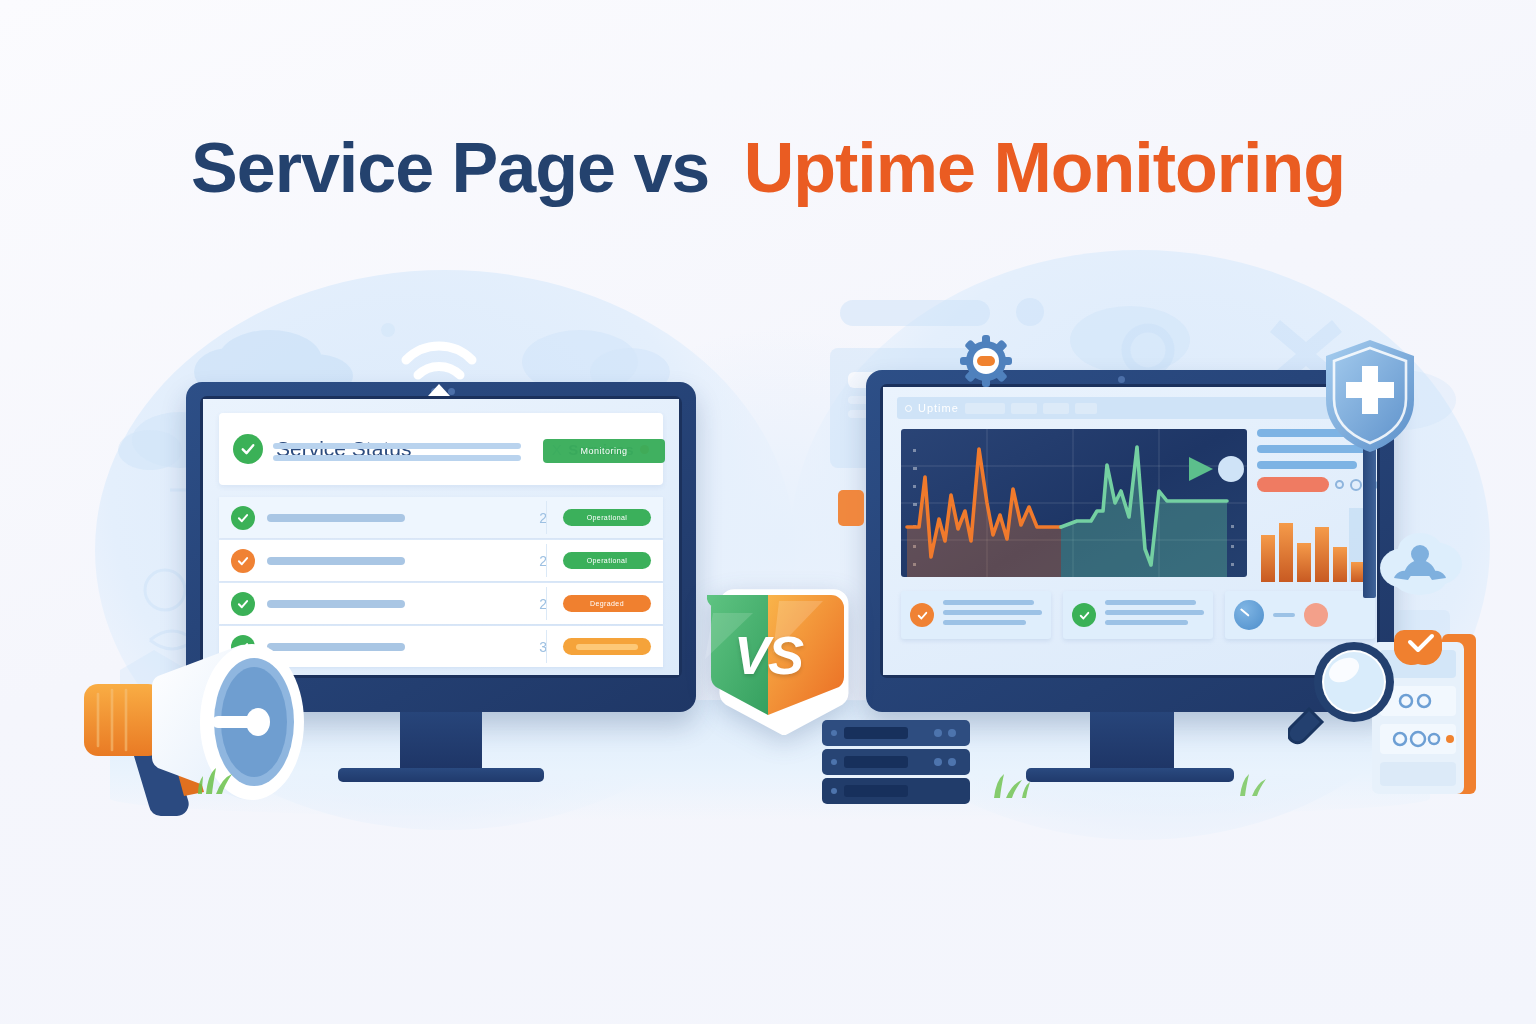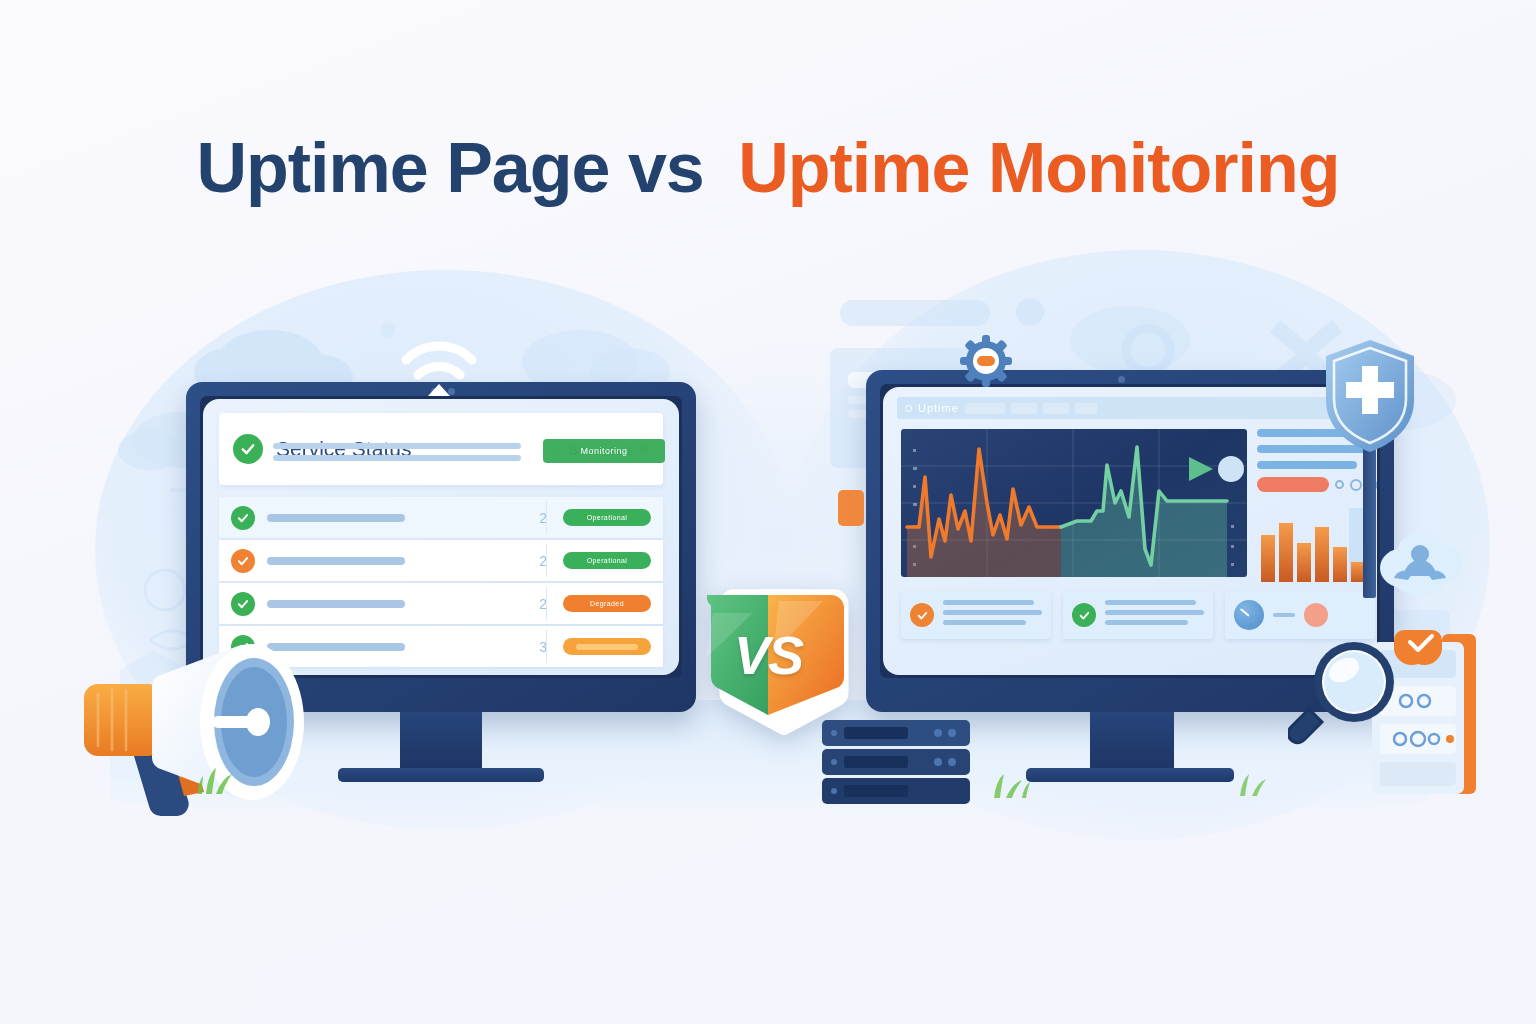--- a/index.html
+++ b/index.html
@@ -48,21 +48,21 @@
     position:absolute; inset:0;
     background:linear-gradient(150deg,#2d4f87 0%, #27457a 40%, #1f3766 100%);
     border-radius:16px;
     box-shadow:0 14px 26px rgba(31,55,102,.22);
   }
   .bezel-inner {
     position:absolute; left:14px; right:14px; top:14px; bottom:34px;
     background:#1b315c; border-radius:7px; overflow:hidden;
   }
   .screen {
-    position:absolute; inset:3px; border-radius:16px; overflow:hidden;
+    position:absolute; inset:3px; border-radius:0; overflow:hidden;
     background:linear-gradient(160deg,#eaf3fd 0%, #dceafa 100%);
   }
   .cam {
     position:absolute; border-radius:50%; background:#4c6fa8;
   }
   .stand-neck {
     position:absolute; background:linear-gradient(180deg,#27457a,#1e3566);
   }
   .stand-base {
     position:absolute; background:linear-gradient(180deg,#2a4a80,#203a6c);
@@ -185,21 +185,21 @@
      background:#f08234; border-radius:5px; opacity:.95; }
 
   .grass { position:absolute; }
 </style>
 </head>
 <body>
 
 <div id="stage">
 
   <div class="title">
-    <span class="t-a">Uptime Page </span><span class="t-a">vs </span><span class="t-b">Uptime Monitoring</span>
+    <span class="t-a">Service Page </span><span class="t-a">vs </span><span class="t-b">Uptime Monitoring</span>
   </div>
 
   <div class="blob blob-l"></div>
   <div class="blob blob-r"></div>
   <div class="blob blob-c"></div>
   <div class="floor"></div>
 
   <svg style="position:absolute;left:110px;top:290px;width:700px;height:420px;opacity:.55">
     <g fill="#c7dff7">
       <ellipse cx="160" cy="70" rx="52" ry="30"></ellipse>

